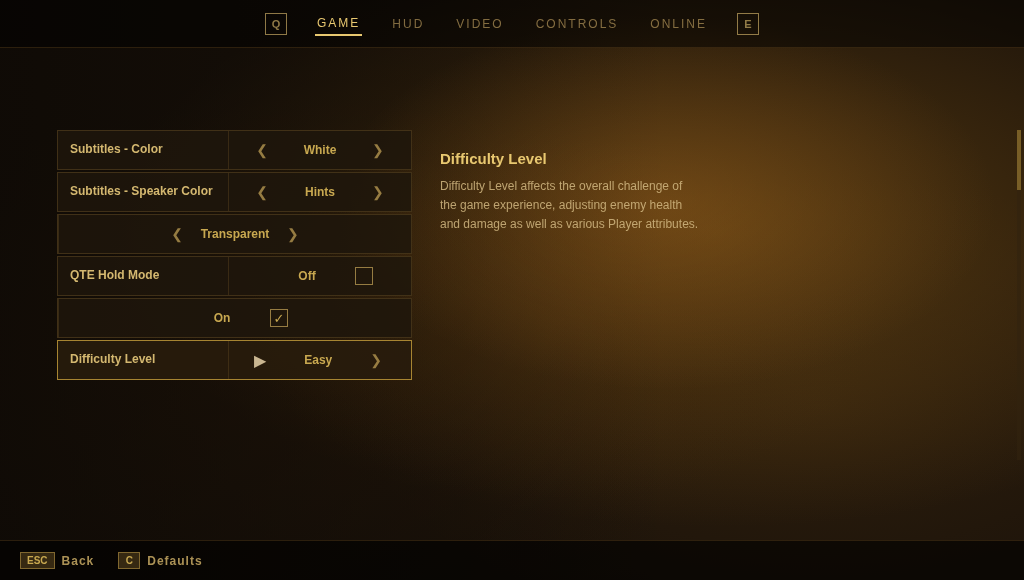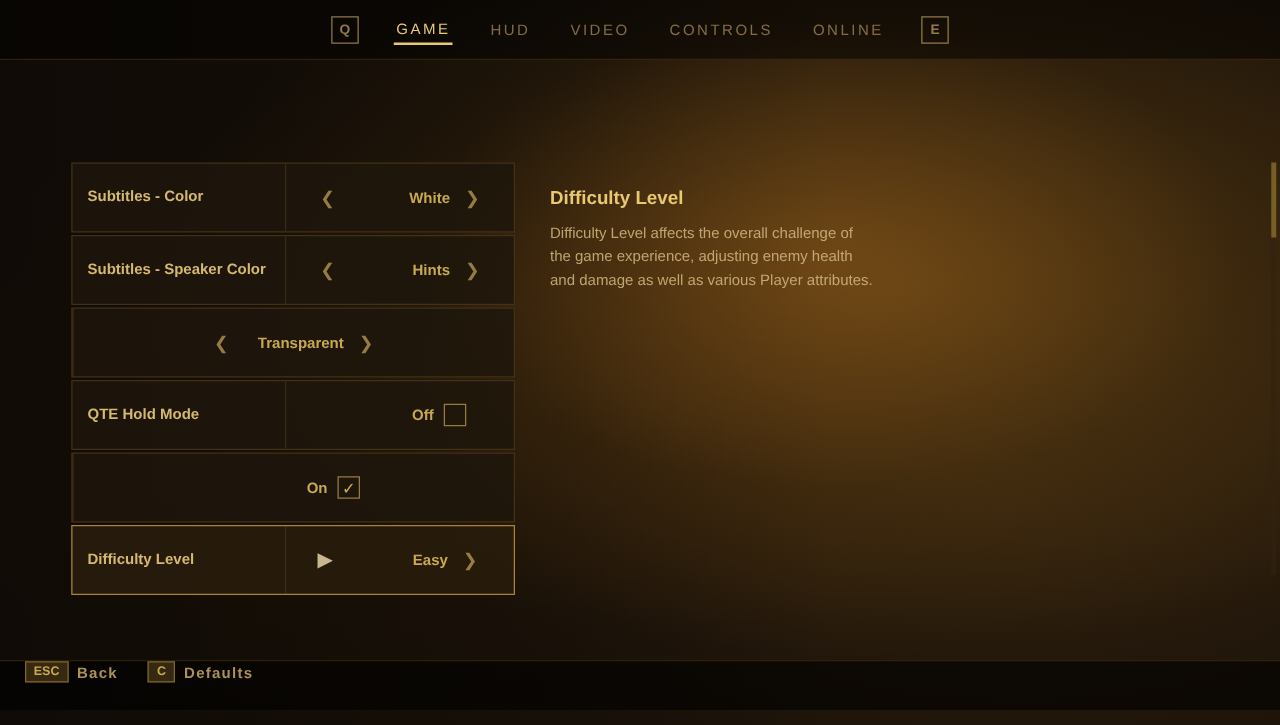--- a/index.html
+++ b/index.html
@@ -94,21 +94,21 @@
       width: 355px;
       z-index: 10;
     }
 
     .setting-row {
       display: flex;
       align-items: center;
       background: rgba(30, 22, 12, 0.85);
       border: 1px solid rgba(100, 75, 35, 0.5);
       margin-bottom: 2px;
-      height: 56px;
+      height: 40px;
       position: relative;
     }
 
     .setting-row.active {
       border: 1.5px solid rgba(200, 160, 60, 0.8);
       background: rgba(40, 28, 12, 0.9);
     }
 
     .setting-label {
       flex: 0 0 170px;
@@ -136,21 +136,21 @@
       padding: 4px;
       display: flex;
       align-items: center;
       justify-content: center;
     }
 
     .setting-value {
       color: #c8a850;
       font-size: 12px;
       font-weight: bold;
-      text-align: right;
+      text-align: center;
       min-width: 80px;
     }
 
     .checkbox {
       width: 18px;
       height: 18px;
       border: 1.5px solid rgba(180,150,80,0.8);
       display: flex;
       align-items: center;
       justify-content: center;
@@ -183,28 +183,28 @@
 
     .info-text {
       color: rgba(210,185,130,0.85);
       font-size: 12px;
       line-height: 1.6;
     }
 
     
     .bottom-bar {
       position: absolute;
-      bottom: 12px;
+      bottom: 0;
       left: 0;
       right: 0;
       height: 40px;
       background: rgba(0,0,0,0.6);
       border-top: 1px solid rgba(100,70,30,0.4);
       display: flex;
-      align-items: flex-start;
+      align-items: center;
       padding: 0 20px;
       gap: 24px;
       z-index: 10;
     }
 
     .bottom-btn {
       display: flex;
       align-items: center;
       gap: 7px;
       cursor: pointer;

